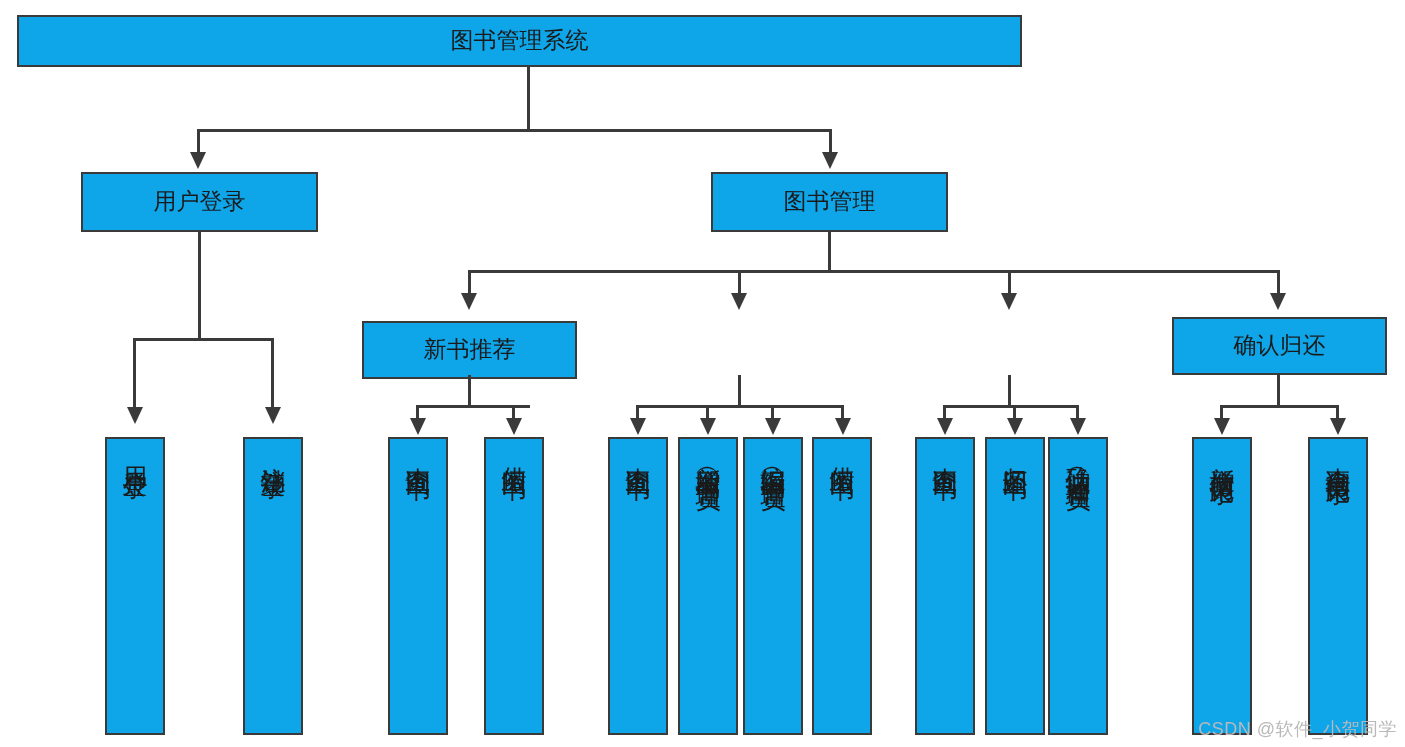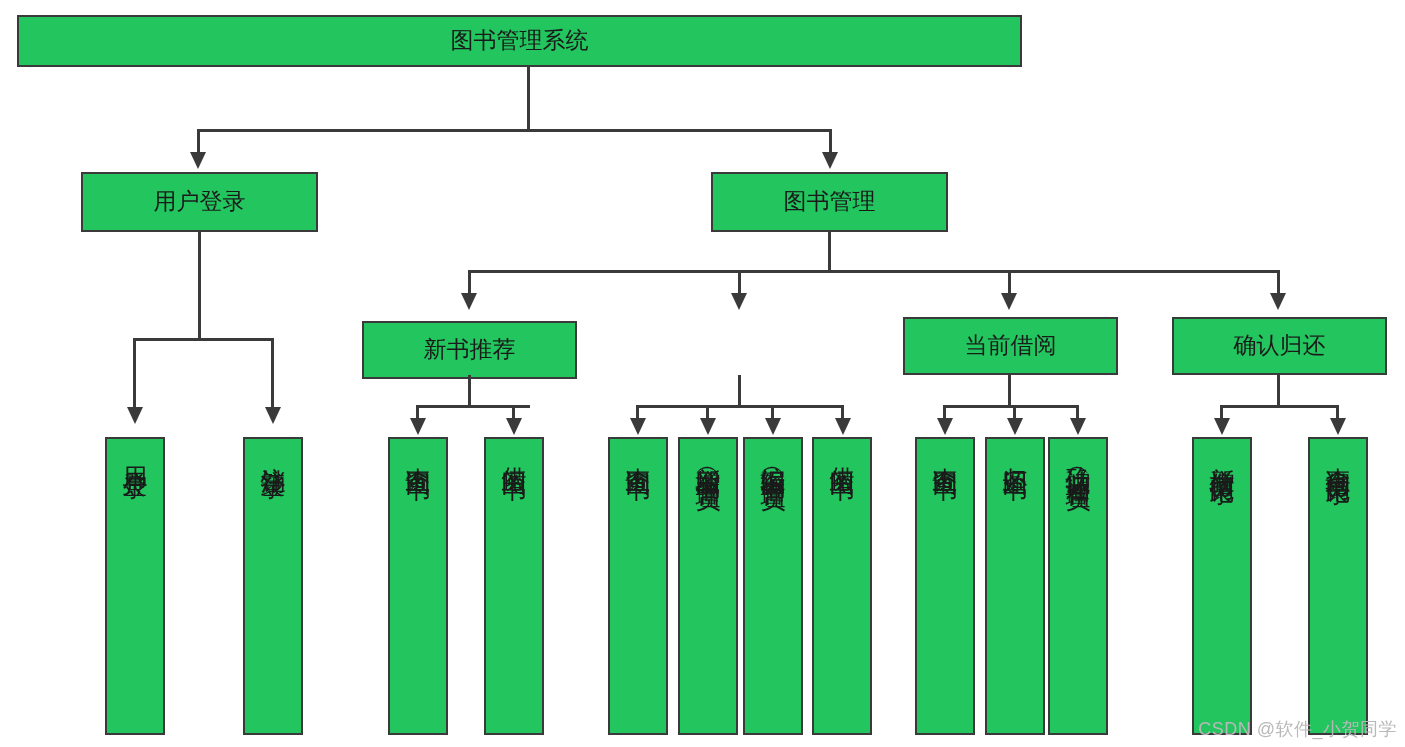--- a/index.html
+++ b/index.html
@@ -12,21 +12,21 @@
     width: 1405px;
     height: 747px;
     background: #ffffff;
     font-family: "Liberation Sans", "DejaVu Sans", sans-serif;
     overflow: hidden;
   }
   .node {
     position: absolute;
     box-sizing: border-box;
     border: 2.5px solid #3a3a3a;
-    background: #22c55e;
+    background: #0ea5e9;
     display: flex;
     align-items: center;
     justify-content: center;
     color: #1a1a1a;
   }
   .node .label {
     white-space: pre;
     line-height: 1.18;
     text-align: center;
   }
@@ -108,23 +108,20 @@
   <div class="conn v" style="left:738px; top:270px; width:3px; height:24px;"></div>
   <div class="arrow" style="left:731px; top:293px;"></div>
   <div class="conn v" style="left:1008px; top:270px; width:3px; height:24px;"></div>
   <div class="arrow" style="left:1001px; top:293px;"></div>
   <div class="conn v" style="left:1277px; top:270px; width:3px; height:24px;"></div>
   <div class="arrow" style="left:1270px; top:293px;"></div>
 
   <div class="node horiz" style="left:362px; top:321px; width:215px; height:58px;">
     <span class="label">新书推荐</span>
   </div>
-  <div class="node horiz" style="left:903px; top:317px; width:215px; height:58px;">
-    <span class="label">当前借阅</span>
-  </div>
   <div class="node horiz" style="left:1172px; top:317px; width:215px; height:58px;">
     <span class="label">确认归还</span>
   </div>
 
   <div class="conn v" style="left:468px; top:375px; width:3px; height:32px;"></div>
   <div class="conn h" style="left:416px; top:405px; width:114px; height:3px;"></div>
   <div class="conn v" style="left:416px; top:405px; width:3px; height:15px;"></div>
   <div class="arrow" style="left:410px; top:418px;"></div>
   <div class="conn v" style="left:512px; top:405px; width:3px; height:15px;"></div>
   <div class="arrow" style="left:506px; top:418px;"></div>

